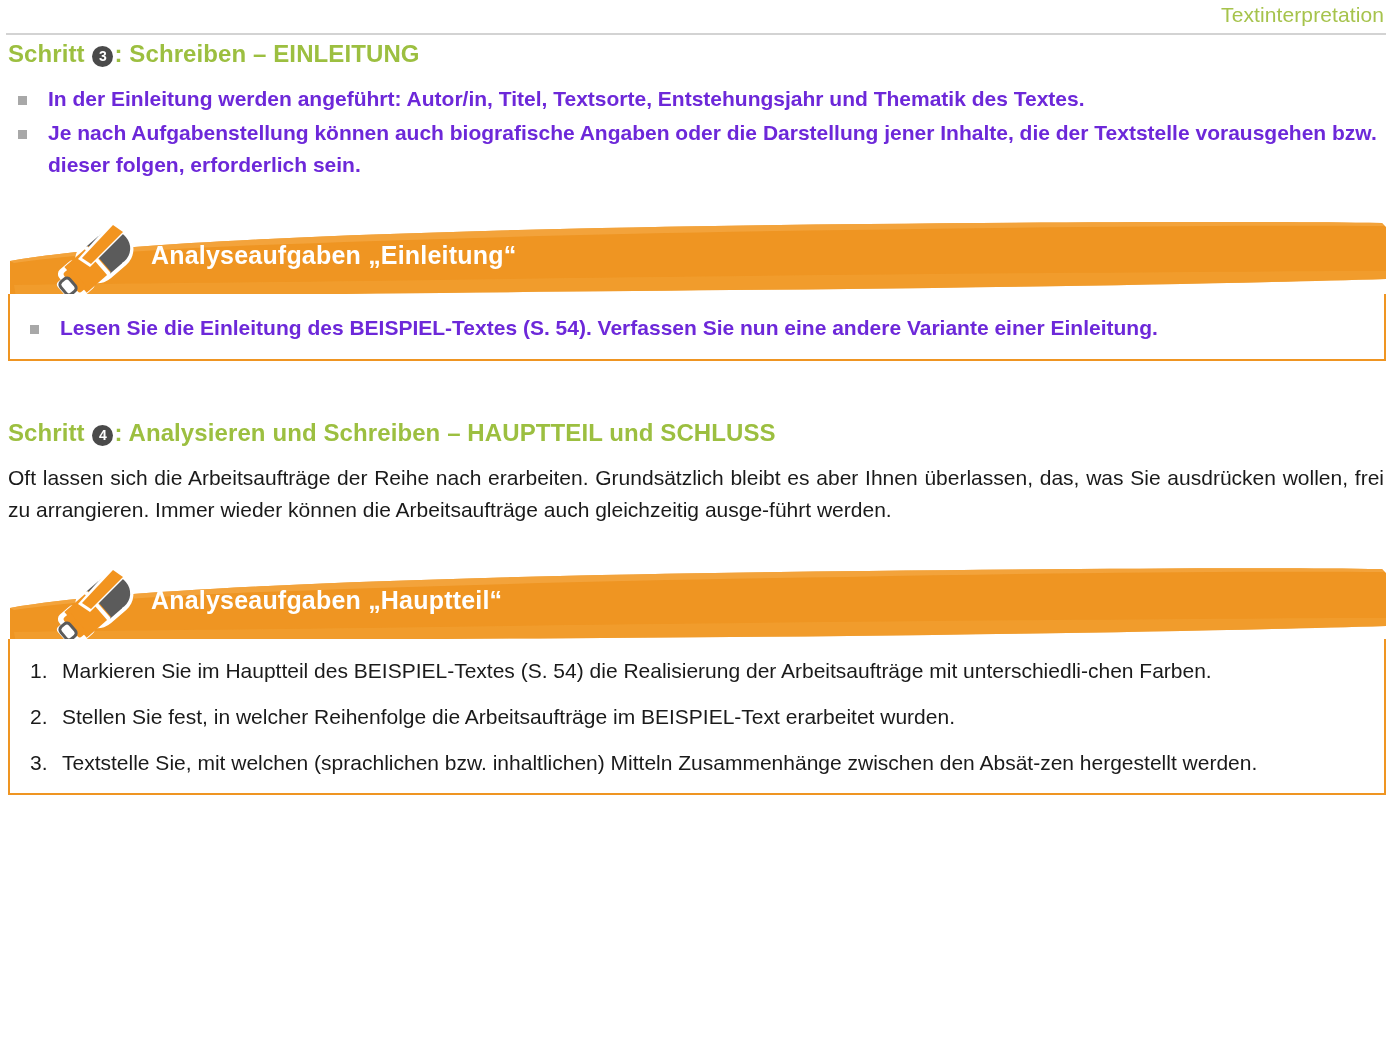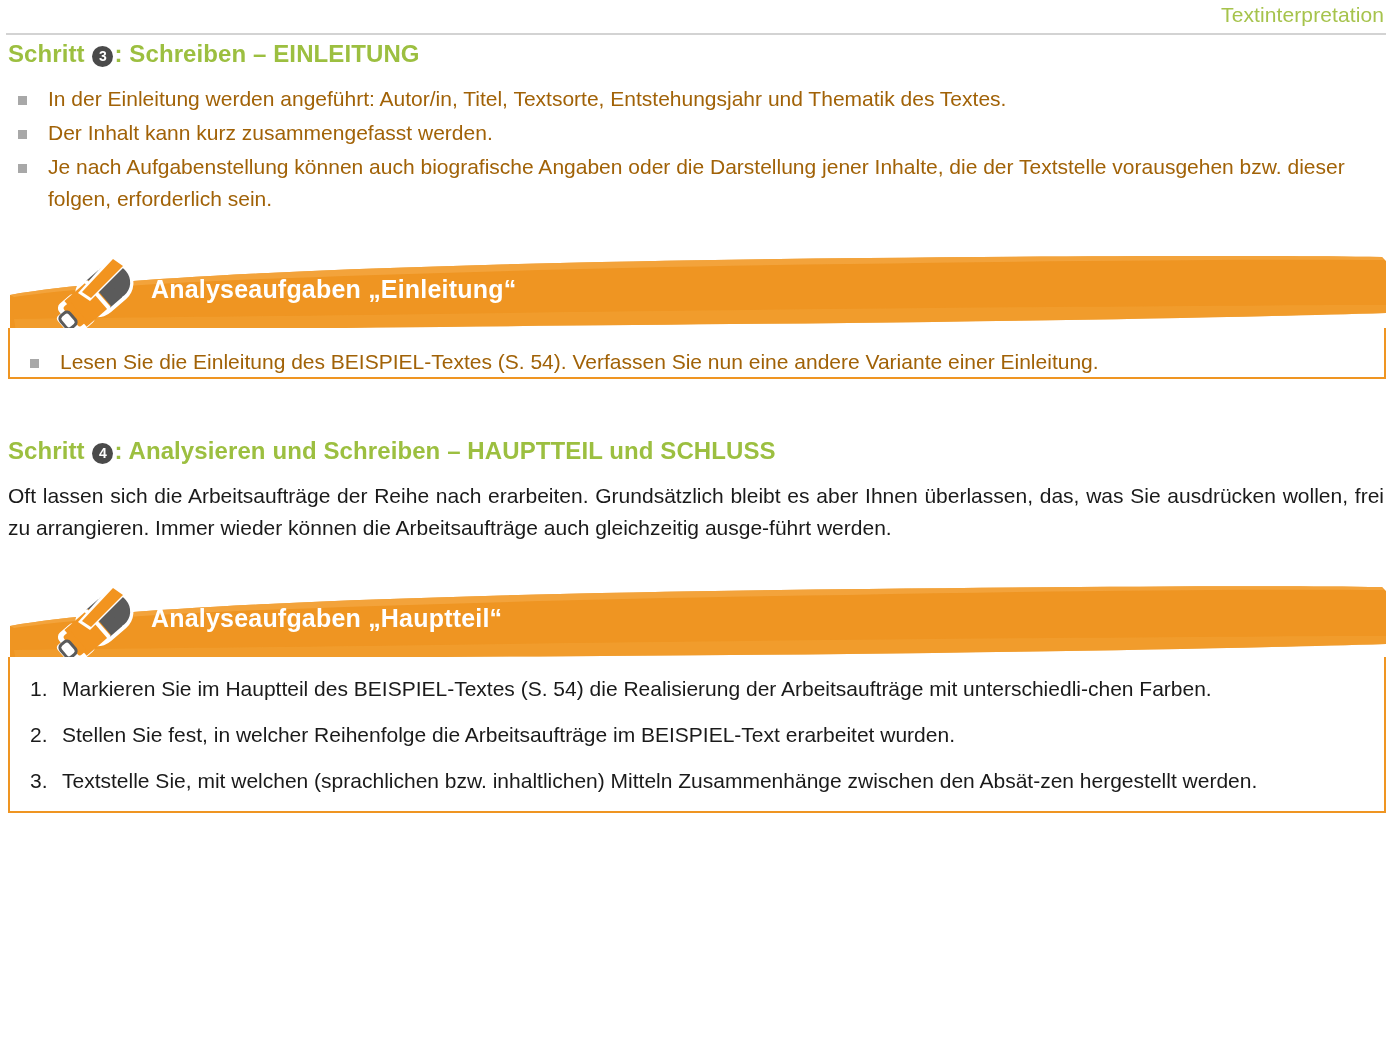--- a/index.html
+++ b/index.html
@@ -85,21 +85,22 @@
     list-style: none;
     margin: 0;
     padding: 0;
   }
   ul.square-list > li {
     position: relative;
     padding-left: 40px;
     font-size: 21px;
     line-height: 32px;
     margin-bottom: 2px;
-    color: #a16207;
+    color: #6d28d9;
+    font-weight: bold;
   }
   ul.square-list > li .sq {
     position: absolute;
     left: 10px;
     top: 13px;
     width: 9px;
     height: 9px;
     background: #a8a8a8;
   }
 
@@ -147,21 +148,21 @@
 
   .task-box {
     border: 2px solid #ef9522;
     border-top: none;
     background: #ffffff;
     box-sizing: border-box;
     width: 1378px;
     margin-top: -9px;
     position: relative;
     z-index: 2;
-    padding: 18px 14px 0 6px;
+    padding: 18px 14px 16px 6px;
   }
   .task-box.numbered {
     padding: 16px 14px 14px 6px;
   }
   .task-box ul.square-list > li {
     font-size: 21px;
     line-height: 31px;
     margin-bottom: 0;
     padding-left: 44px;
   }
@@ -210,21 +211,20 @@
       <span>Schritt </span><span class="circ">3</span><span>: Schreiben – EINLEITUNG</span>
     </h2>
 
     <ul class="square-list">
       <li>
         <span class="sq"></span>
         <span>In der Einleitung werden angeführt: Autor/in, Titel, Textsorte, Entstehungsjahr und Thematik des Textes.</span>
       </li>
       <li>
         <span class="sq"></span>
-        <span>Der Inhalt kann kurz zusammengefasst werden.</span>
       </li>
       <li>
         <span class="sq"></span>
         <span>Je nach Aufgabenstellung können auch biografische Angaben oder die Darstellung jener Inhalte, die der Textstelle vorausgehen bzw. dieser folgen, erforderlich sein.</span>
       </li>
     </ul>
 
     <div class="task-block">
       <div class="banner">
         <svg class="brush" viewBox="0 0 1380 88" preserveAspectRatio="none">

